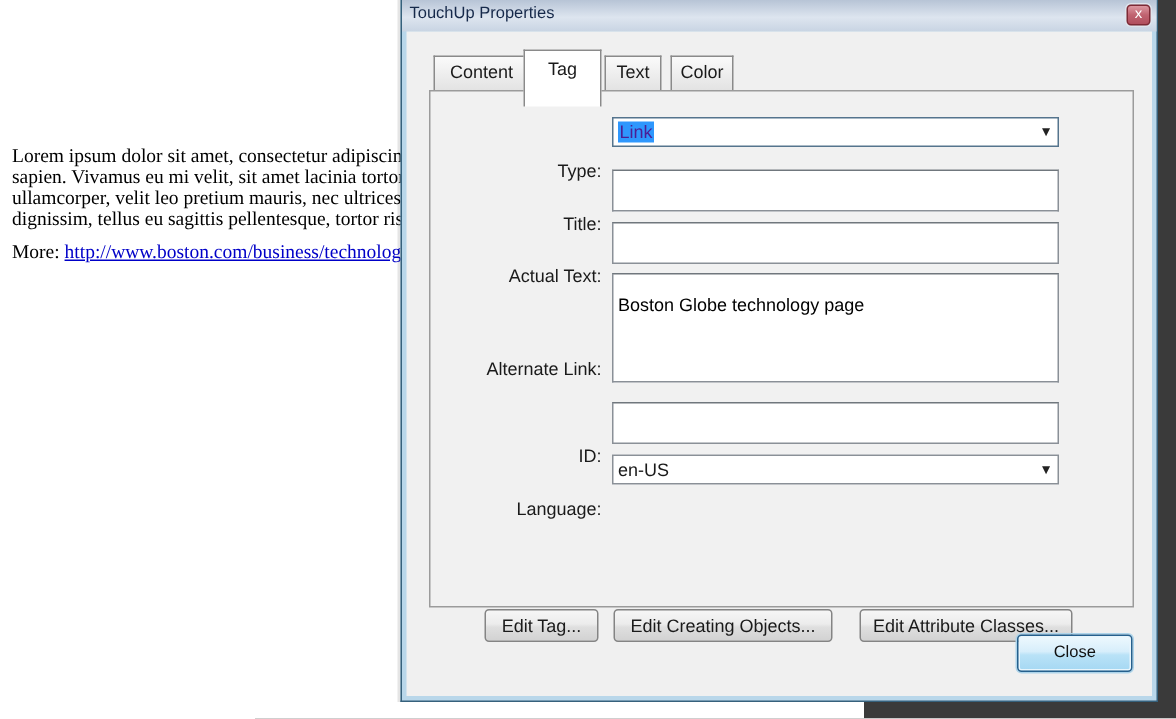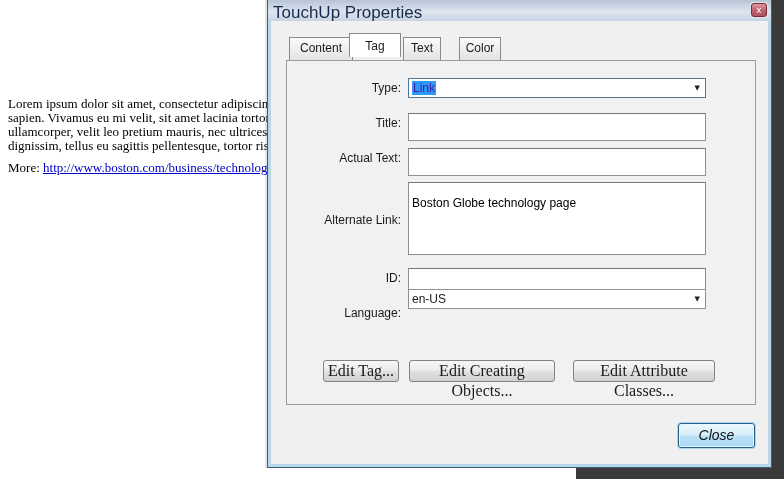--- a/index.html
+++ b/index.html
@@ -29,21 +29,21 @@
   .dialog{
     position:absolute;left:267px;top:0;width:505px;height:468px;box-sizing:border-box;
     background:#b9d7ea;border:1px solid #36617c;border-top:none;
     box-shadow:-2px 0 0 rgba(0,0,0,0.10);
   }
   .titlebar{
     position:absolute;left:0;top:0;right:0;height:21px;
     background:linear-gradient(180deg,#b7c4d6 0%,#dde5ef 55%,#c8d4e3 100%);
   }
   .titlebar-text{
-    position:absolute;left:5px;top:3px;font-size:17px;color:#16294a;
+    position:absolute;left:5px;top:3px;font-size:11px;color:#16294a;
   }
   .x-btn{
     position:absolute;right:4px;top:3px;width:16px;height:14px;box-sizing:border-box;
     background:linear-gradient(180deg,#dc97a0 0%,#c06370 50%,#b14f5e 100%);
     border:1px solid #7e2a35;border-radius:3px;
     box-shadow:0 0 0 1px #dfe5ec;
     color:#fff;font-size:9px;line-height:12px;text-align:center;cursor:pointer;
     font-family:"DejaVu Sans",sans-serif;
   }
   .dialog-body{
@@ -51,31 +51,31 @@
   }
   
   .tab{
     position:absolute;box-sizing:border-box;height:23px;top:16px;
     border:1px solid #8a8a8a;border-bottom:none;
     background:linear-gradient(180deg,#fafafa 0%,#e3e3e3 100%);
     font-size:12px;color:#1a1a1a;text-align:center;line-height:21px;cursor:pointer;
     z-index:3;
   }
   .tab.active{
-    top:12px;height:24px;background:#ffffff;line-height:24px;z-index:5;
+    top:12px;height:38px;background:#ffffff;line-height:24px;z-index:5;
   }
   
   .panel{
     position:absolute;left:15px;top:39px;width:470px;height:345px;box-sizing:border-box;
     border:1px solid #9b9b9b;background:#f1f1f1;z-index:2;
   }
   
   .fld-label{
     position:absolute;left:10px;width:120px;text-align:right;
-    font-size:12px;color:#1a1a1a;z-index:4;
+    font-size:12px;color:#1a1a1a;z-index:4;margin-top:26px;
   }
   .txt{
     position:absolute;left:137px;width:298px;height:20px;box-sizing:border-box;
     border:1px solid #8a9097;border-top-color:#70777d;background:#fff;
     font-family:"Liberation Sans",sans-serif;font-size:12px;padding:13px 3px;z-index:4;
   }
   textarea.txt{height:73px;resize:none;line-height:14px;}
   .combo{
     position:absolute;left:137px;width:298px;height:20px;box-sizing:border-box;
     border:1px solid #55748d;background:#fff;z-index:4;cursor:pointer;
@@ -85,30 +85,30 @@
   }
   .combo-text.selected{background:#2e97fd;color:#4c1d95;padding:0 1px;}
   .combo-arrow{
     position:absolute;right:5px;top:6px;font-size:7px;color:#222;line-height:7px;
     font-family:"DejaVu Sans",sans-serif;
   }
   .btn{
     position:absolute;height:22px;box-sizing:border-box;z-index:4;cursor:pointer;
     border:1px solid #848484;border-radius:3px;
     background:linear-gradient(180deg,#f6f6f6 0%,#ececec 45%,#dfdfdf 55%,#d2d2d2 100%);
-    font-family:Liberation Serif, serif;font-size:16px;color:#1a1a1a;
-    text-align:center;line-height:20px;
+    font-family:Liberation Sans, sans-serif;font-size:12px;color:#1a1a1a;
+    text-align:center;line-height:20px;margin-top:46px;
   }
   .btn-close{
     position:absolute;left:407px;top:402px;width:77px;height:25px;box-sizing:border-box;
     border:1px solid #26608d;border-radius:3px;cursor:pointer;z-index:4;
     background:linear-gradient(180deg,#eef9fe 0%,#d7eefb 45%,#b9e2f7 55%,#a5d8f3 100%);
     box-shadow:0 0 0 1px #add4ea, inset 0 0 0 1px #e8f5fc;
-    font-family:"Liberation Sans",sans-serif;font-size:14px;color:#111;
-    text-align:center;line-height:23px;font-style:italic;
+    font-family:"Liberation Sans",sans-serif;font-size:11px;color:#111;
+    text-align:center;line-height:23px;
   }
 </style>
 </head>
 <body>
 
 <div class="stage">
 
   <div class="page">
     <div class="doc-para">
       <div class="doc-line">Lorem ipsum dolor sit amet, consectetur adipiscing e</div>
@@ -123,21 +123,21 @@
     <div class="titlebar">
       <span class="titlebar-text">TouchUp Properties</span>
       <span class="x-btn">x</span>
     </div>
 
     <div class="dialog-body">
 
       <div class="tab" style="left:18px;width:64px;">Content</div>
       <div class="tab active" style="left:78px;width:52px;">Tag</div>
       <div class="tab" style="left:132px;width:38px;">Text</div>
-      <div class="tab" style="left:176px;width:42px;margin-left:12px;">Color</div>
+      <div class="tab" style="left:176px;width:42px;">Color</div>
 
       <div class="panel"></div>
 
       <div class="fld-label" style="top:60px;">Type:</div>
       <div class="combo" style="top:57px;">
         <span class="combo-text selected">Link</span>
         <span class="combo-arrow">▼</span>
       </div>
 
       <div class="fld-label" style="top:95px;">Title:</div>
@@ -146,21 +146,21 @@
       <div class="fld-label" style="top:130px;text-align:right;">Actual Text:</div>
       <input class="txt" style="top: 127px;" value="">
 
       <div class="fld-label" style="top:192px;">Alternate Link:</div>
       <textarea class="txt" style="top: 161px;">Boston Globe technology page</textarea>
 
       <div class="fld-label" style="top:250px;">ID:</div>
       <input class="txt" style="top: 247px;" value="">
 
       <div class="fld-label" style="top:285px;">Language:</div>
-      <div class="combo" style="top:268px;border-color:#8a9097;">
+      <div class="combo" style="top:282px;border-color:#8a9097;">
         <span class="combo-text">en-US</span>
         <span class="combo-arrow">▼</span>
       </div>
 
       <div class="btn" style="left:52px;top:339px;width:76px;">Edit Tag...</div>
       <div class="btn" style="left:138px;top:339px;width:146px;">Edit Creating Objects...</div>
       <div class="btn" style="left:302px;top:339px;width:142px;">Edit Attribute Classes...</div>
 
       <div class="btn-close">Close</div>
 

